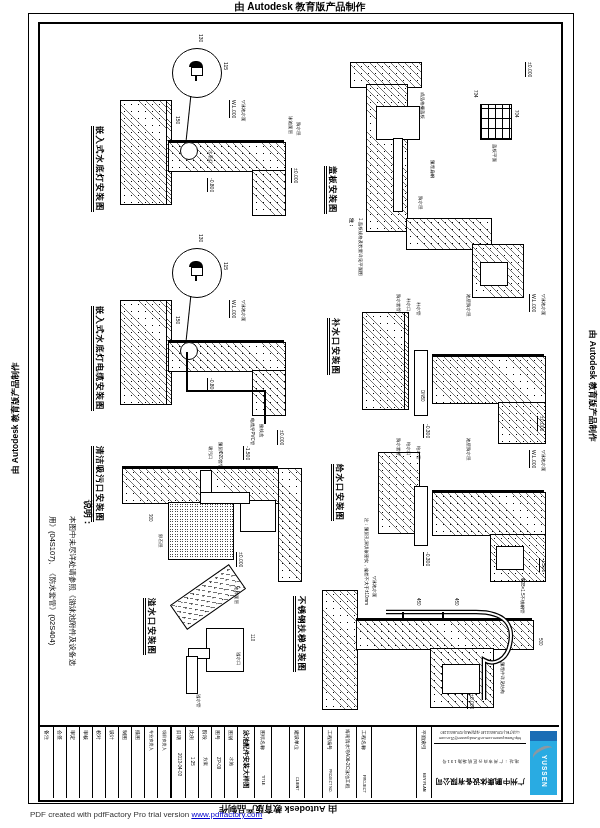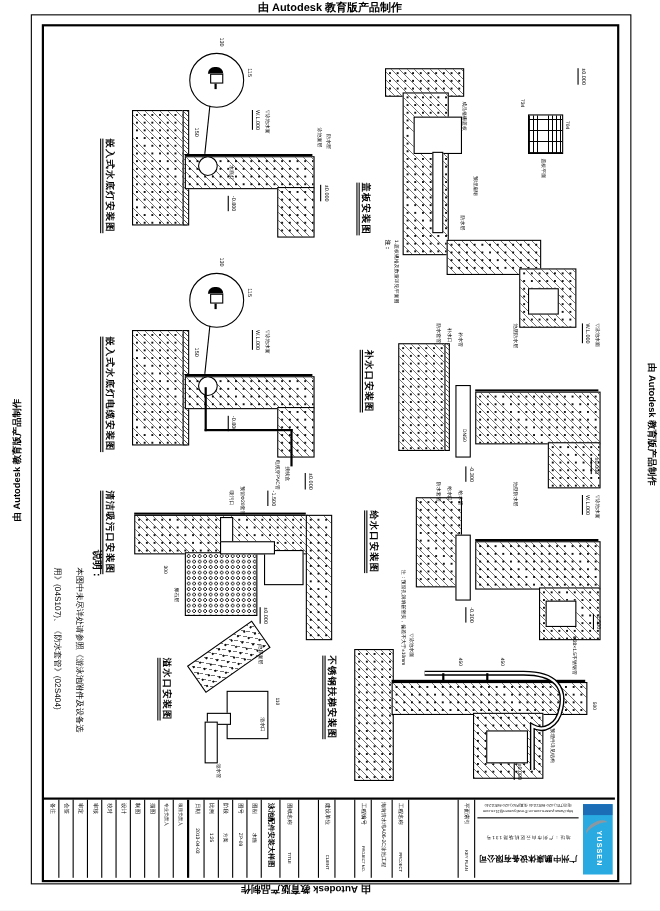--- a/index.html
+++ b/index.html
@@ -314,14 +314,17 @@
       <div class="abs r180" style="left:3px;top:50px;width:92px;font-size:7.5px;font-weight:bold;text-align:center;">广州中鹏康体设备有限公司</div>
 
       <div class="abs" style="left:99px;top:4px;width:27px;height:64px;background:#29abe2;overflow:hidden;">
         <div class="abs" style="left:0;top:0;width:27px;height:10px;background:#1b6db5;"></div>
         <div class="abs" style="left:2px;top:16px;width:22px;height:10px;border-top:3.5px solid #8b98a2;border-radius:50%;transform:rotate(-28deg);"></div>
         <span class="vt" style="left:17px;top:24px;font-size:6.5px;font-weight:bold;color:#fff;letter-spacing:1px;">YUSSEN</span>
       </div>
     </div>
   </div>
 
+  <div class="abs" style="left:30px;top:810px;font-size:8px;color:#333;">
+    <span>PDF created with pdfFactory Pro trial version </span><a href="#" class="link">www.pdffactory.com</a>
+  </div>
 
 </div>
 
 </body></html>

